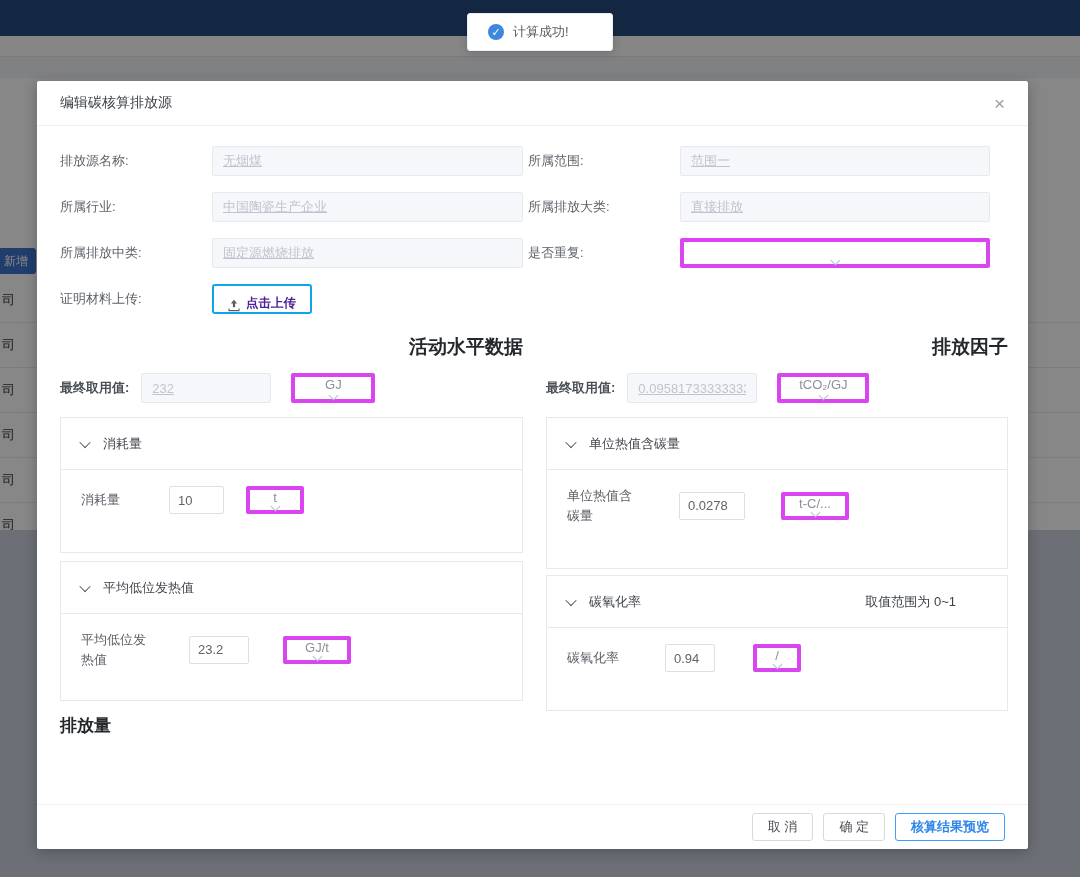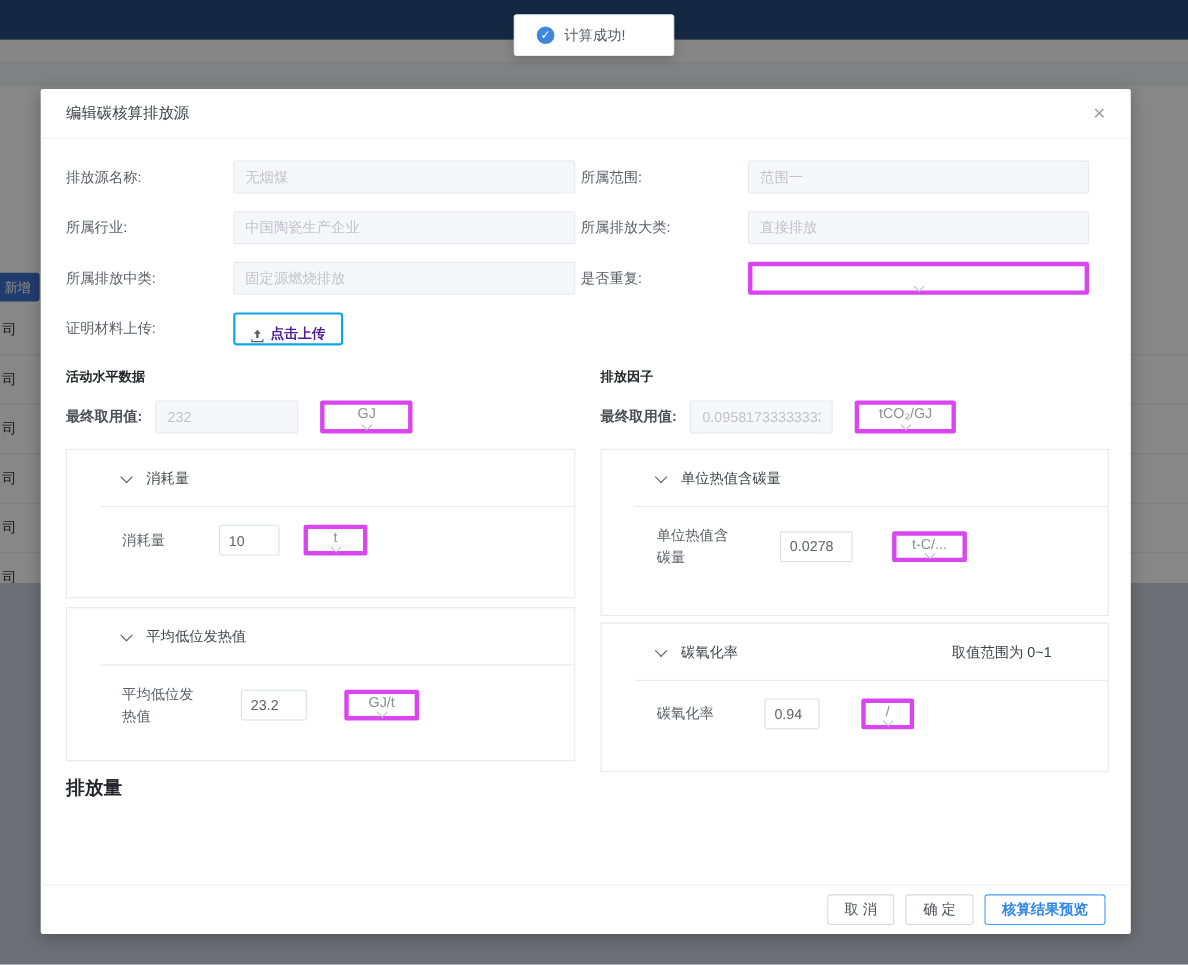--- a/index.html
+++ b/index.html
@@ -33,36 +33,36 @@
   
   .modal{position:absolute;left:37px;top:81px;width:991px;height:768px;background:#fff;border-radius:2px;box-shadow:0 3px 14px rgba(0,0,0,.25);z-index:20;}
   .m-header{height:45px;display:flex;align-items:center;padding:0 23px;border-bottom:1px solid #f0f0f0;}
   .m-title{font-size:14px;color:#3a3f45;}
   .m-close{margin-left:auto;font-size:19px;color:#9aa0a6;cursor:pointer;line-height:1;}
   .m-body{padding:20px 23px 0;}
 
   .form-grid{display:grid;grid-template-columns:463px 462px;column-gap:5px;}
   .f-row{display:flex;align-items:center;margin-bottom:16px;height:30px;}
   .f-label{width:152px;font-size:13px;color:#5c6168;flex:0 0 152px;}
-  .inp{height:30px;border:1px solid #dcdfe6;border-radius:2px;padding:0 10px;font-size:13px;color:#606266;background:#fff;width:100%;outline:none;}
+  .inp{height:30px;border:1px solid #dcdfe6;border-radius:2px;padding:0 10px;font-size:13px;color:#606266;background:#fff;width:100%;outline:none;text-decoration:underline;}
   .inp.dis{background:#f5f7fa;border-color:#e6e9ee;color:#c0c4cc;}
   .selbox{height:30px;border:4px solid #d946ef;border-radius:2px;padding:0 10px;font-size:13px;color:#8b9097;background:#fff;display:flex;align-items:center;justify-content:space-between;width:100%;cursor:pointer;flex-direction:column;}
   .chev{display:inline-block;width:7px;height:7px;border-right:1.4px solid #b9bfc7;border-bottom:1.4px solid #b9bfc7;transform:rotate(45deg);margin-top:-4px;flex:0 0 auto;}
   .chev.dark{border-color:#55595f;width:8px;height:8px;margin-right:14px;margin-top:0;transform:rotate(45deg) translate(-1px,-1px);}
 
   .upload-btn{display:inline-flex;align-items:flex-end;gap:6px;border:2px solid #0ea5e9;background:#fff;border-radius:3px;padding:0 14px;height:30px;font-size:12.5px;font-weight:600;color:#4c1d95;cursor:pointer;}
 
   .sec-grid{display:grid;grid-template-columns:463px 462px;column-gap:23px;margin-top:4px;}
-  .sec-title{font-size:12px;font-weight:700;color:#24272b;margin-bottom:13px;}
+  .sec-title{font-size:19px;font-weight:700;color:#24272b;margin-bottom:13px;text-align:right;}
   .final-row{display:flex;align-items:center;margin-bottom:14px;height:30px;}
   .final-label{font-size:13px;font-weight:600;color:#4a4f55;margin-right:12px;white-space:nowrap;}
   .final-inp{width:130px;flex:0 0 130px;}
   .final-sel{margin-left:20px;flex:0 0 auto;}
 
-  .panel{border:1px solid #e9e9e9;background:#fff;padding-left:30px;}
+  .panel{border:1px solid #e9e9e9;background:#fff;}
   .p-head{height:52px;display:flex;align-items:center;padding:0 6px 0 20px;border-bottom:1px solid #e9e9e9;font-size:13px;color:#43474d;}
   .p-note{margin-left:auto;margin-right:45px;font-size:13px;color:#3a3f45;}
   .p-body{padding:16px 20px;display:flex;align-items:center;}
   .p-label{font-size:13px;color:#5c6168;line-height:1.5;}
   .p-inp{height:28px;border:1px solid #dcdfe6;border-radius:2px;padding:0 8px;font-size:13px;color:#606266;outline:none;}
   .p-sel{height:28px;}
 
   .em-title{font-size:17px;font-weight:700;color:#24272b;margin:13px 0 9px;}
   .em-inp{width:222px;}
 

